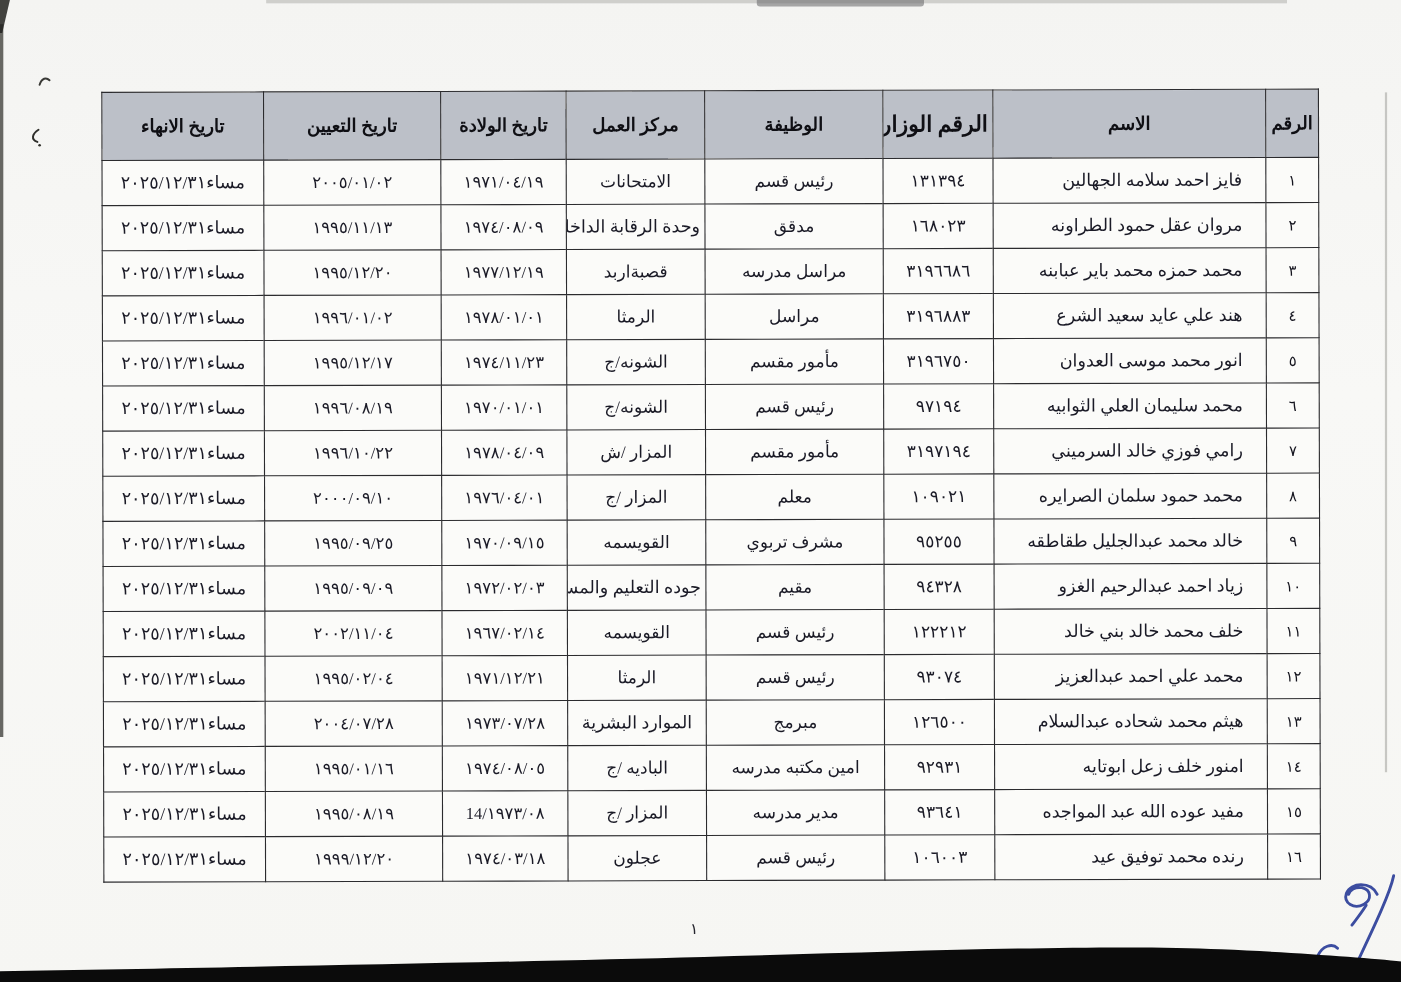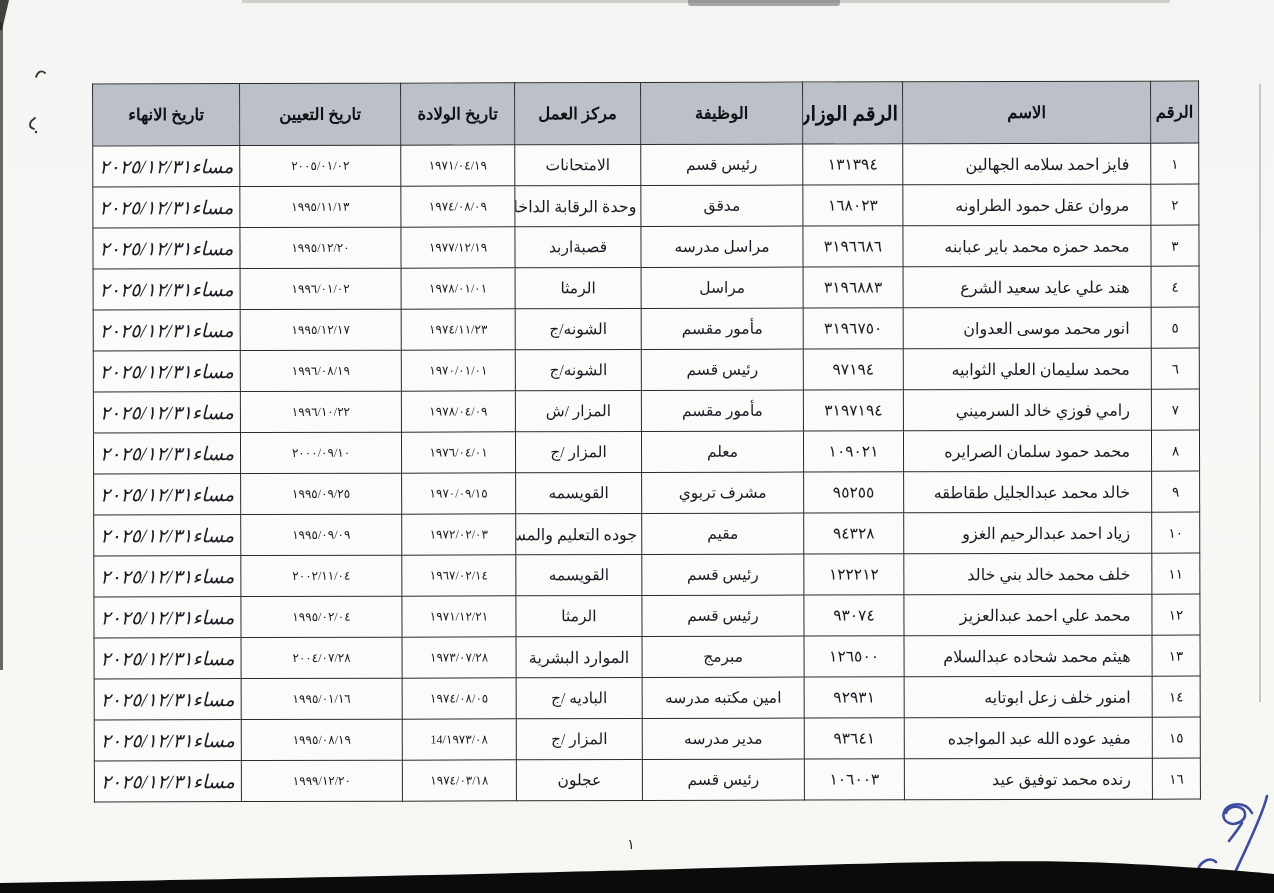--- a/index.html
+++ b/index.html
@@ -41,22 +41,22 @@
   .roster td {
     height:41px;
     font-size:15.5px;
     color:#1a1a26;
     padding:0 4px;
     background:#fbfbf9;
   }
   .roster td.c-num  { font-size:13.5px; color:#14141e; }
   .roster td.c-name { text-align:right; padding-right:21px; font-size:16px; }
   .roster td.c-birth_date,
-  .roster td.c-hire_date  { font-size:12px; }
-  .roster td.c-end_date   { font-size:19px;font-style:italic; }
+  .roster td.c-hire_date  { font-size:15px; }
+  .roster td.c-end_date   { font-size:16px; }
   .roster td.small { font-size:16px; }
   
   .page-number {
     position:absolute; left:618px; top:836px; width:26px;
     text-align:center; font-size:14px; color:#26262e;
   }
   .signature { position:absolute; left:1182px; top:793px; }
   .pen-mark  { position:absolute; }
   .edge-left {
     position:absolute; left:0; top:22px; width:3px; height:648px;

